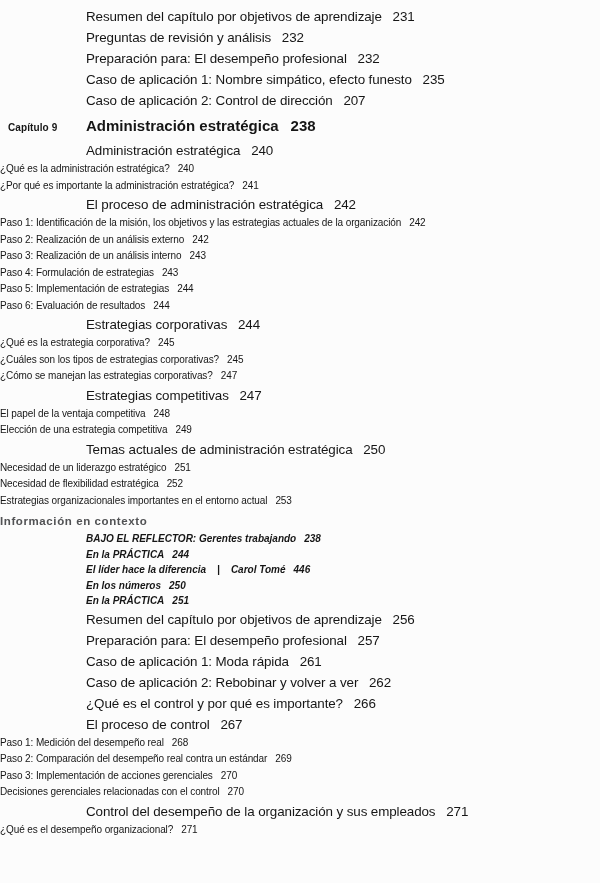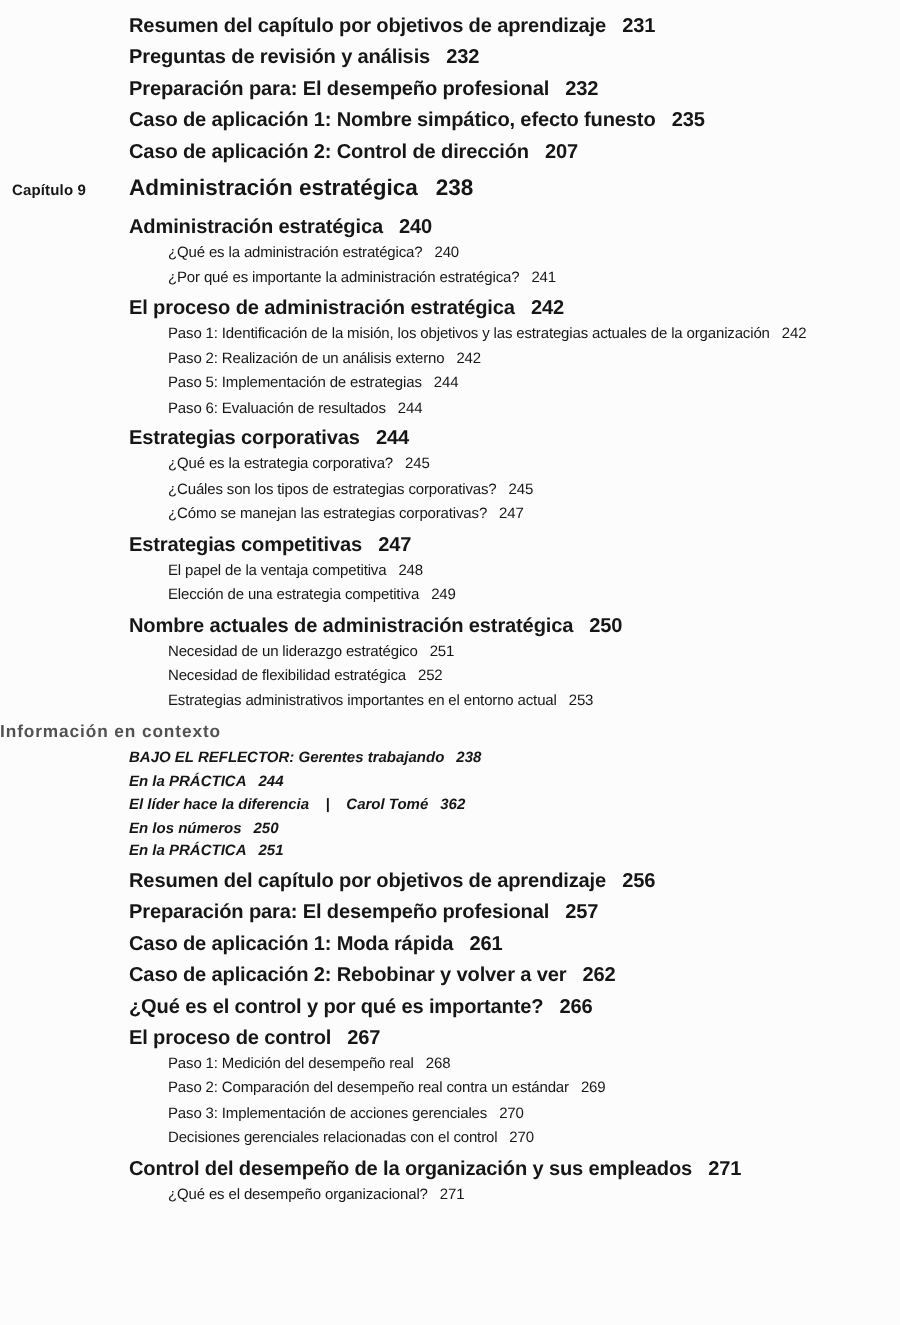--- a/index.html
+++ b/index.html
@@ -34,27 +34,26 @@
     flex: 0 0 auto;
     width: 78px;
     padding-left: 8px;
     font-size: 10px;
     letter-spacing: 0.1px;
   }
   
   .row.l1 {
     padding-left: 86px;
     font-size: 13.4px;
-    font-weight: bold;
+    font-weight: normal;
     line-height: 21px;
     letter-spacing: -0.1px;
   }
   
   .row.l2 {
-    padding-left: 112px;
     font-size: 10px;
     font-weight: normal;
     line-height: 16.5px;
     letter-spacing: -0.1px;
   }
   
   .row.info-h {
     font-size: 11.5px;
     font-weight: bold;
     line-height: 18px;
@@ -92,37 +91,39 @@
       <span class="chapter-label">Capítulo 9</span>
       <span>Administración estratégica</span>
       <span class="page">238</span>
     </div>
     <div class="row l1"><span>Administración estratégica</span><span class="page">240</span></div>
     <div class="row l2"><span>¿Qué es la administración estratégica?</span><span class="page">240</span></div>
     <div class="row l2"><span>¿Por qué es importante la administración estratégica?</span><span class="page">241</span></div>
     <div class="row l1"><span>El proceso de administración estratégica</span><span class="page">242</span></div>
     <div class="row l2"><span>Paso 1: Identificación de la misión, los objetivos y las estrategias actuales de la organización</span><span class="page">242</span></div>
     <div class="row l2"><span>Paso 2: Realización de un análisis externo</span><span class="page">242</span></div>
+    <div class="row l2"><span>Paso 3: Realización de un análisis interno</span><span class="page">243</span></div>
+    <div class="row l2"><span>Paso 4: Formulación de estrategias</span><span class="page">243</span></div>
     <div class="row l2"><span>Paso 5: Implementación de estrategias</span><span class="page">244</span></div>
     <div class="row l2"><span>Paso 6: Evaluación de resultados</span><span class="page">244</span></div>
     <div class="row l1"><span>Estrategias corporativas</span><span class="page">244</span></div>
     <div class="row l2"><span>¿Qué es la estrategia corporativa?</span><span class="page">245</span></div>
     <div class="row l2"><span>¿Cuáles son los tipos de estrategias corporativas?</span><span class="page">245</span></div>
     <div class="row l2"><span>¿Cómo se manejan las estrategias corporativas?</span><span class="page">247</span></div>
     <div class="row l1"><span>Estrategias competitivas</span><span class="page">247</span></div>
     <div class="row l2"><span>El papel de la ventaja competitiva</span><span class="page">248</span></div>
     <div class="row l2"><span>Elección de una estrategia competitiva</span><span class="page">249</span></div>
-    <div class="row l1"><span>Nombre actuales de administración estratégica</span><span class="page">250</span></div>
+    <div class="row l1"><span>Temas actuales de administración estratégica</span><span class="page">250</span></div>
     <div class="row l2"><span>Necesidad de un liderazgo estratégico</span><span class="page">251</span></div>
     <div class="row l2"><span>Necesidad de flexibilidad estratégica</span><span class="page">252</span></div>
-    <div class="row l2"><span>Estrategias administrativos importantes en el entorno actual</span><span class="page">253</span></div>
+    <div class="row l2"><span>Estrategias organizacionales importantes en el entorno actual</span><span class="page">253</span></div>
     <div class="row info-h"><span>Información en contexto</span></div>
     <div class="row info"><span>BAJO EL REFLECTOR: Gerentes trabajando</span><span class="page">238</span></div>
     <div class="row info"><span>En la PRÁCTICA</span><span class="page">244</span></div>
-    <div class="row info"><span>El líder hace la diferencia</span><span class="sep">|</span><span>Carol Tomé</span><span class="page">362</span></div>
+    <div class="row info"><span>El líder hace la diferencia</span><span class="sep">|</span><span>Carol Tomé</span><span class="page">446</span></div>
     <div class="row info"><span>En los números</span><span class="page">250</span></div>
     <div class="row info"><span>En la PRÁCTICA</span><span class="page">251</span></div>
     <div class="row l1"><span>Resumen del capítulo por objetivos de aprendizaje</span><span class="page">256</span></div>
     <div class="row l1"><span>Preparación para: El desempeño profesional</span><span class="page">257</span></div>
     <div class="row l1"><span>Caso de aplicación 1: Moda rápida</span><span class="page">261</span></div>
     <div class="row l1"><span>Caso de aplicación 2: Rebobinar y volver a ver</span><span class="page">262</span></div>
     <div class="row l1"><span>¿Qué es el control y por qué es importante?</span><span class="page">266</span></div>
     <div class="row l1"><span>El proceso de control</span><span class="page">267</span></div>
     <div class="row l2"><span>Paso 1: Medición del desempeño real</span><span class="page">268</span></div>
     <div class="row l2"><span>Paso 2: Comparación del desempeño real contra un estándar</span><span class="page">269</span></div>

